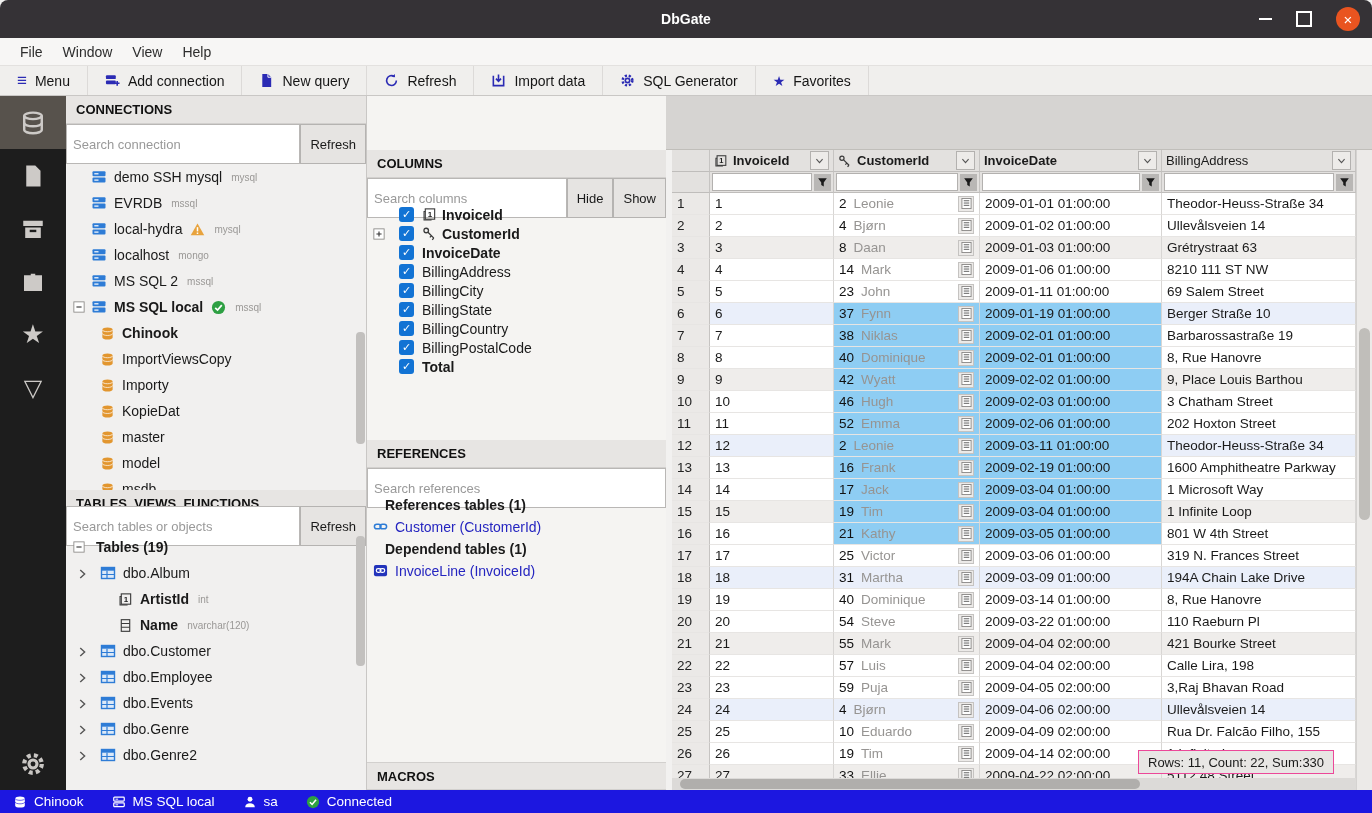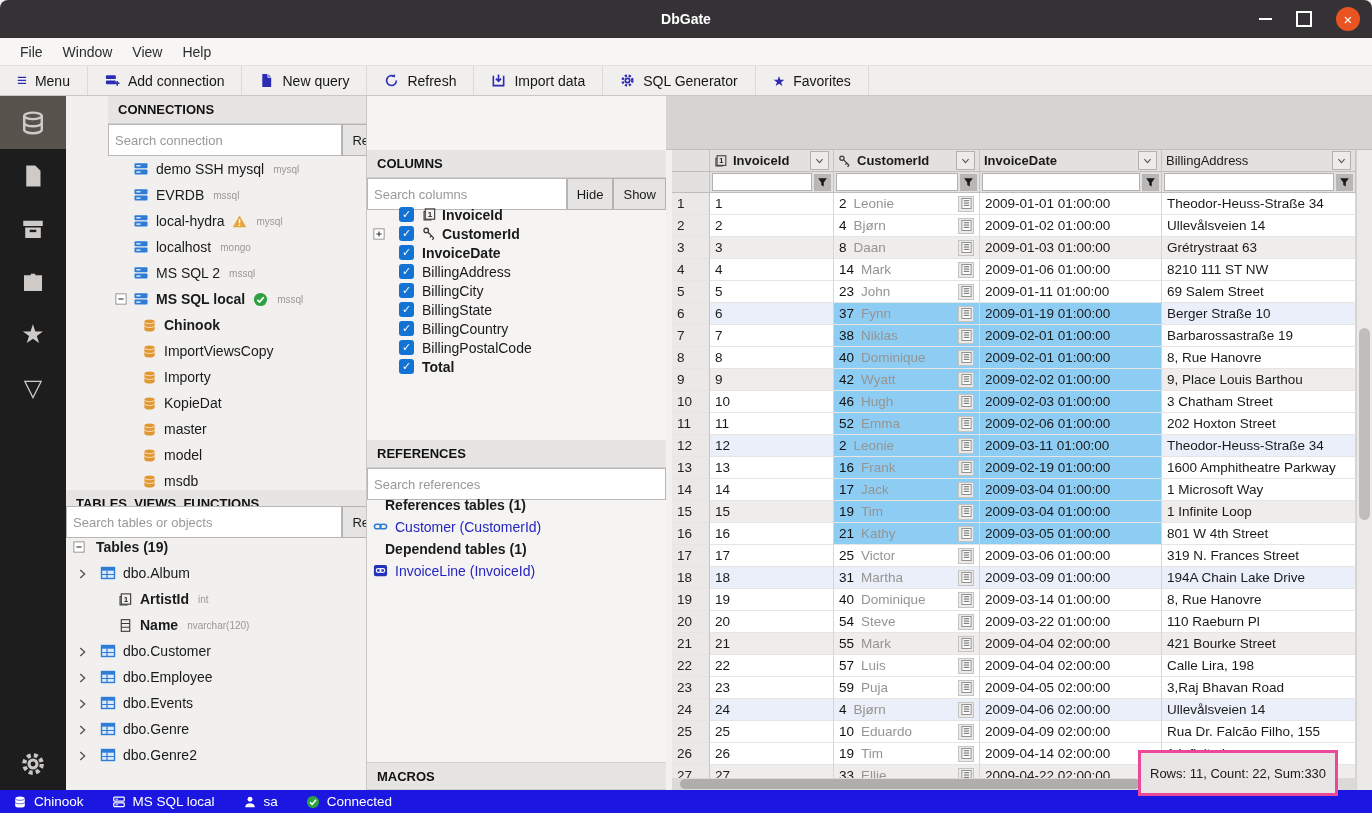--- a/index.html
+++ b/index.html
@@ -24,24 +24,24 @@
            border-bottom:1px solid #c9c7c5;box-sizing:border-box;}
   .tbtn{display:flex;align-items:center;gap:8px;padding:0 17px;border-right:1px solid #dcdad8;font-size:14px;color:#161616;}
   .tbtn .ticon{display:flex;align-items:center;color:#2b2bb4;font-size:15px;}
   
   .iconstrip{position:absolute;top:96px;bottom:23px;left:0;width:66px;background:#1d1d1d;display:flex;
              flex-direction:column;align-items:stretch;}
   .strip-item{height:53px;display:flex;align-items:center;justify-content:center;color:#c9c6c3;font-size:24px;}
   .strip-item.active{background:#57524c;}
   .strip-item.bottom{margin-top:auto;}
   
-  .left-panel{position:absolute;left:66px;width:300px;top:96px;bottom:23px;background:#f1f0ef;overflow:hidden;padding-left:42px;}
+  .left-panel{position:absolute;left:66px;width:300px;top:96px;bottom:23px;background:#f1f0ef;overflow:hidden;}
   .panel-header{height:28px;background:#e7e5e3;border-bottom:1px solid #d2d0ce;display:flex;align-items:center;
                 padding:0 10px;font-weight:bold;font-size:13px;box-sizing:border-box;color:#111;}
-  .search-row{display:flex;height:32px;}
+  .search-row{display:flex;height:40px;}
   .search-input{flex:1;min-width:0;border:1px solid #b9b7b5;background:#fff;padding:0 6px;font-size:13px;
                 color:#333;font-family:inherit;box-sizing:border-box;}
   .search-input::placeholder{color:#999;}
   .pbtn{background:#e6e4e2;border:1px solid #b5b3b1;font-size:13px;padding:0 9px;font-family:inherit;color:#1a1a1a;}
   .tree{position:relative;}
   .tree-row{height:26px;display:flex;align-items:center;font-size:14px;position:relative;}
   .tree-row .exp{position:absolute;left:7px;top:7px;}
   .tree-row .chev{position:absolute;left:9px;top:7px;}
   .tree-row .ticn{margin-right:7px;display:flex;}
   .tree-row .lbl{white-space:nowrap;}
@@ -86,21 +86,21 @@
   .gcell.sel{background:#8ecdf3 !important;}
   .cnum{color:#111;}
   .cname{color:#969492;margin-left:7px;}
   .lookup-btn{margin-left:auto;width:16px;height:16px;background:#eceae8;border:1px solid #c5c3c1;
               display:flex;align-items:center;justify-content:center;flex:0 0 16px;box-sizing:border-box;}
   .vscroll{position:absolute;right:0;top:0;bottom:0;width:16px;background:#eceae8;border-left:1px solid #d5d3d1;box-sizing:border-box;}
   .vscroll .thumb{position:absolute;left:2px;right:2px;top:178px;height:192px;background:#c0beba;border-radius:6px;}
   .hscroll{position:absolute;left:0;right:16px;bottom:0;height:12px;background:#dcdad8;}
   .hscroll .thumb{position:absolute;top:1px;bottom:1px;left:8px;width:460px;background:#b0aeac;border-radius:5px;}
   .grid-tooltip{position:absolute;left:1138px;top:750px;height:22px;display:flex;align-items:center;
-                background:#e8e6e4;border:3px solid #ec4899;padding:9px 9px;font-size:13px;color:#1a1a1a;z-index:30;}
+                background:#e8e6e4;border:1px solid #ec4899;padding:0 9px;font-size:13px;color:#1a1a1a;z-index:30;}
   
   .statusbar{position:absolute;left:0;right:0;bottom:0;height:23px;background:#1c17e0;display:flex;
              align-items:center;padding-left:13px;gap:28px;color:#fff;font-size:13.5px;}
   .sb-item{display:flex;align-items:center;gap:7px;}
 </style>
 </head>
 <body>
 
 <div class="titlebar">
   <div class="titlebar-title">DbGate</div>

